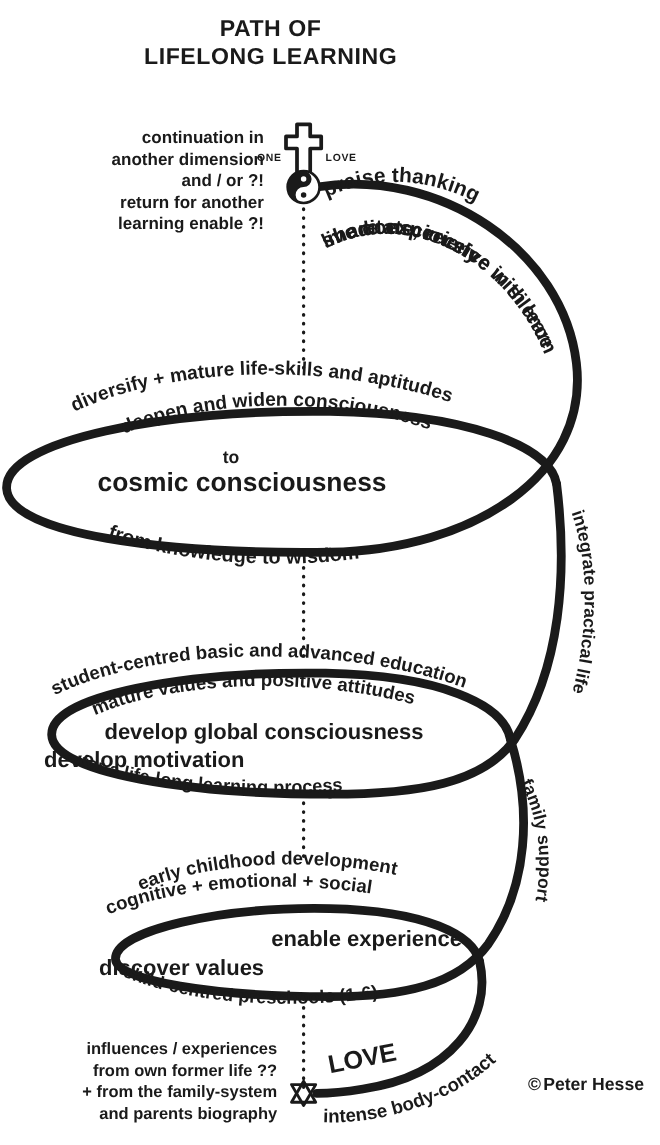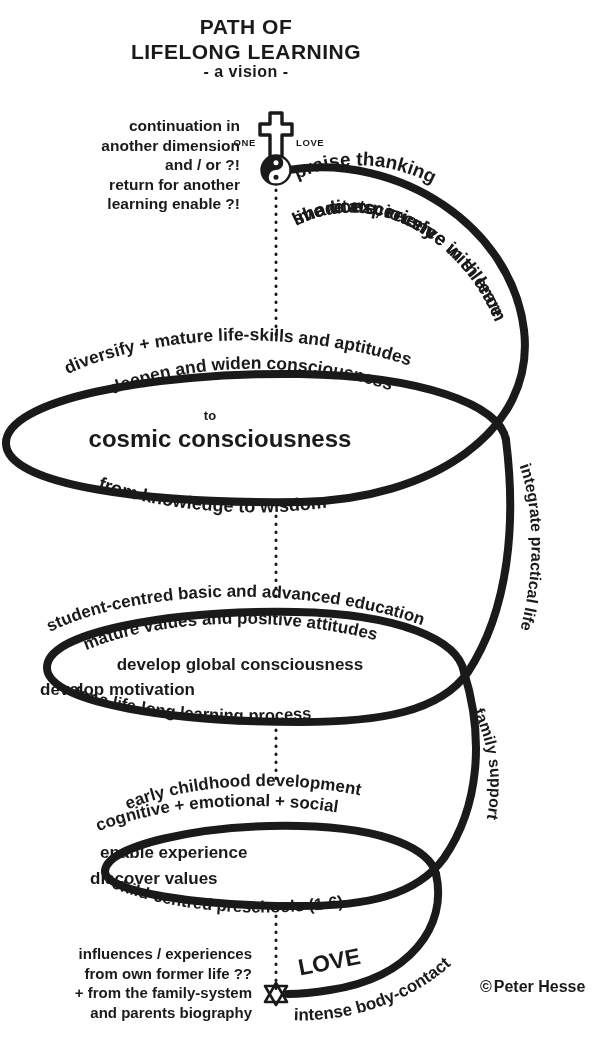--- a/index.html
+++ b/index.html
@@ -7,36 +7,35 @@
        font-family:"Liberation Sans","DejaVu Sans",sans-serif;color:#1a1a1a;}
   #stage{position:relative;width:600px;height:1041px;background:#fff;}
   svg{position:absolute;left:0;top:0;width:600px;height:1041px;overflow:visible;}
   .txt{position:absolute;}
   .title{width:492px;text-align:center;font-weight:bold;letter-spacing:.5px;}
   .t1{top:14px;font-size:21px;line-height:25px;}
   .t2{top:63px;font-size:16px;}
   .blk{font-weight:bold;font-size:15.5px;line-height:19.5px;text-align:right;}
   .blkL{font-weight:bold;font-size:15px;line-height:19.5px;text-align:right;}
   .cc{font-weight:bold;font-size:24px;margin-left:10px;}
-  .toLbl{font-size:13px;font-weight:bold;}
-  .plain{font-weight:bold;font-size:17px;}
+  .toLbl{font-size:16px;font-weight:bold;}
+  .plain{font-weight:bold;font-size:20px;}
   .love{font-weight:bold;font-size:23px;}
   .copy{font-weight:bold;font-size:16px;}
   svg text{font-family:"Liberation Sans","DejaVu Sans",sans-serif;fill:#1a1a1a;font-weight:bold;}
 </style>
 </head>
 <body>
 
 <div id="stage">
 
   <div class="txt title t1">
     <div>PATH OF</div>
     <div>LIFELONG LEARNING</div>
   </div>
-  <div class="txt title t2">- a vision -</div>
 
   <svg viewBox="0 0 600 1041">
     <defs>
 
       <path id="p_topOuter" d="M 286 185 C 380 132 492 192 528 300"></path>
       <path id="p_topInner" d="M 296 226 C 375 186 462 240 495 322"></path>
       <path id="p_l1out" d="M 60 378 C 170 322 360 330 470 392"></path>
       <path id="p_l1in" d="M 100 400 C 200 352 350 362 440 412"></path>
       <path id="p_l1bot" d="M 88 485 C 190 524 340 520 420 482"></path>
       <path id="p_sideUp" d="M 518 462 C 540 520 534 600 508 668"></path>
@@ -168,21 +167,21 @@
       <textPath href="#p_base" startOffset="3%">intense body-contact</textPath>
     </text>
   </svg>
 
   <div class="txt toLbl" style="left:0;top:408px;width:420px;text-align:center;">to</div>
   <div class="txt cc" style="left:0;top:425px;width:420px;text-align:center;">cosmic consciousness</div>
 
   <div class="txt plain" style="left:40px;top:655px;width:400px;text-align:center;">develop global consciousness</div>
   <div class="txt plain" style="left:40px;top:680px;width:400px;text-align:left;">develop motivation</div>
 
-  <div class="txt plain" style="left:100px;top:843px;width:340px;text-align:left;">enable experience</div>
+  <div class="txt plain" style="left:80px;top:843px;width:340px;text-align:right;">enable experience</div>
   <div class="txt plain" style="left:90px;top:869px;width:340px;">discover values</div>
 
   <div class="txt blk" style="left:20px;top:116px;width:220px;">
     <div>continuation in</div>
     <div>another dimension</div>
     <div>and / or ?!</div>
     <div>return for another</div>
     <div>learning enable ?!</div>
   </div>
 

